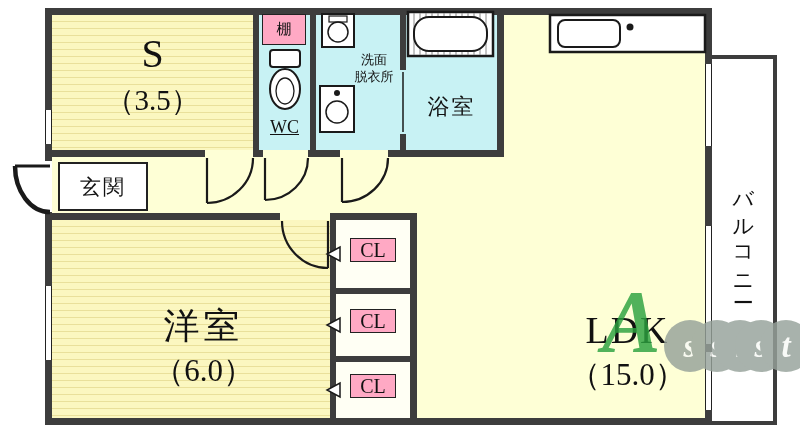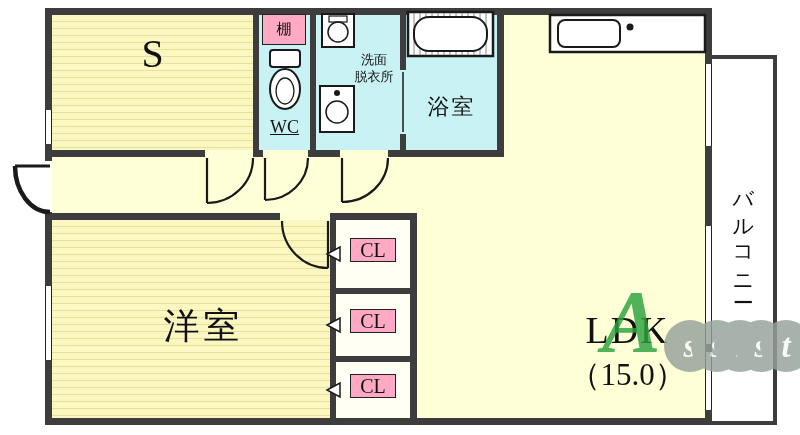--- a/index.html
+++ b/index.html
@@ -170,38 +170,43 @@
       <rect x="550" y="15" width="155" height="37" fill="#ffffff" stroke="#1a1a1a" stroke-width="2.5"></rect>
       <rect x="558" y="20" width="62" height="27" rx="7" fill="#ffffff" stroke="#1a1a1a" stroke-width="2"></rect>
       <circle cx="630" cy="27" r="3.5" fill="#1a1a1a"></circle>
     </g>
 
     <path d="M 340 247 L 340 261 L 327 254 Z" fill="#ffffff" stroke="#1a1a1a" stroke-width="1.5"></path>
     <path d="M 340 318 L 340 332 L 327 325 Z" fill="#ffffff" stroke="#1a1a1a" stroke-width="1.5"></path>
     <path d="M 340 383 L 340 397 L 327 390 Z" fill="#ffffff" stroke="#1a1a1a" stroke-width="1.5"></path>
   </svg>
 
+  <div class="abs genkan-box">
+    <span>玄関</span>
+  </div>
   <div class="abs shelf-box">
     <span>棚</span>
   </div>
   <div class="abs cl-tag cl1">CL</div>
   <div class="abs cl-tag cl2">CL</div>
   <div class="abs cl-tag cl3">CL</div>
 
   <div class="abs label lab-s">
     <div class="big">S</div>
+    <div class="sz">（3.5）</div>
   </div>
   <div class="abs label lab-wc">WC</div>
   <div class="abs label lab-wash">
     <div>洗面</div>
     <div>脱衣所</div>
   </div>
   <div class="abs label lab-bath">浴室</div>
   <div class="abs label lab-west">
     <div class="big">洋室</div>
+    <div class="sz">（6.0）</div>
   </div>
   <div class="abs label lab-ldk">
     <div class="big">LDK</div>
     <div class="sz">（15.0）</div>
   </div>
   <div class="abs label lab-balcony">バルコニー</div>
 
   <div class="abs logo">
     <span class="logo-a">A</span>
     <span class="logo-circle lc1">s</span>

